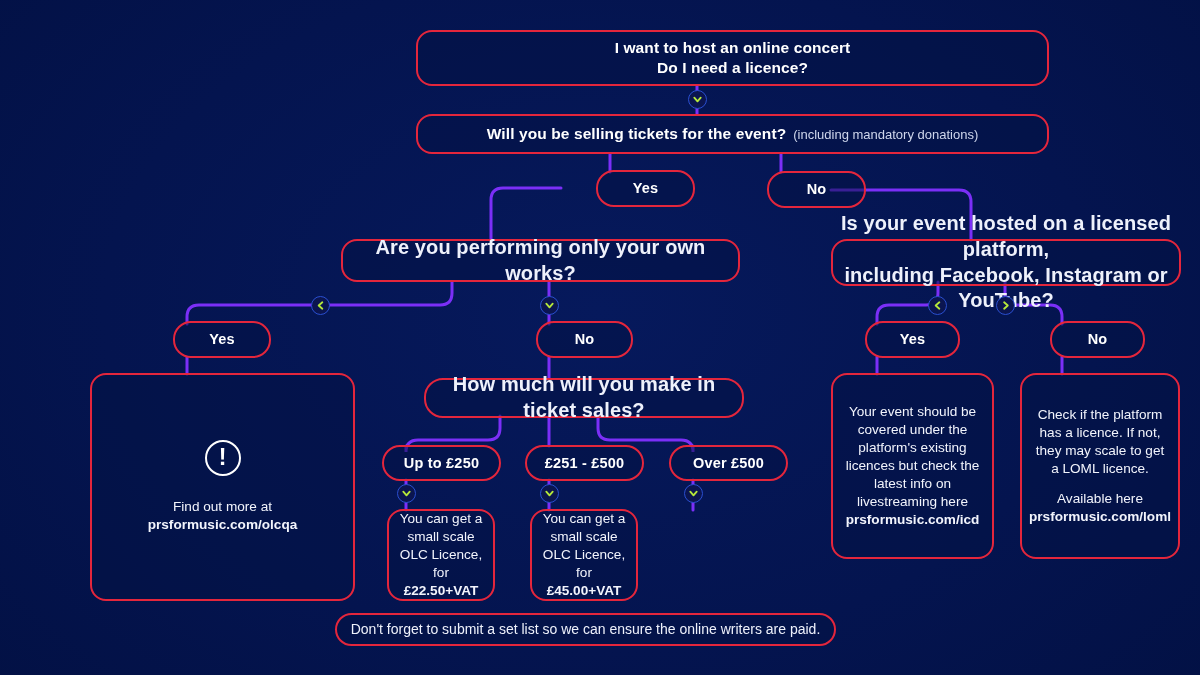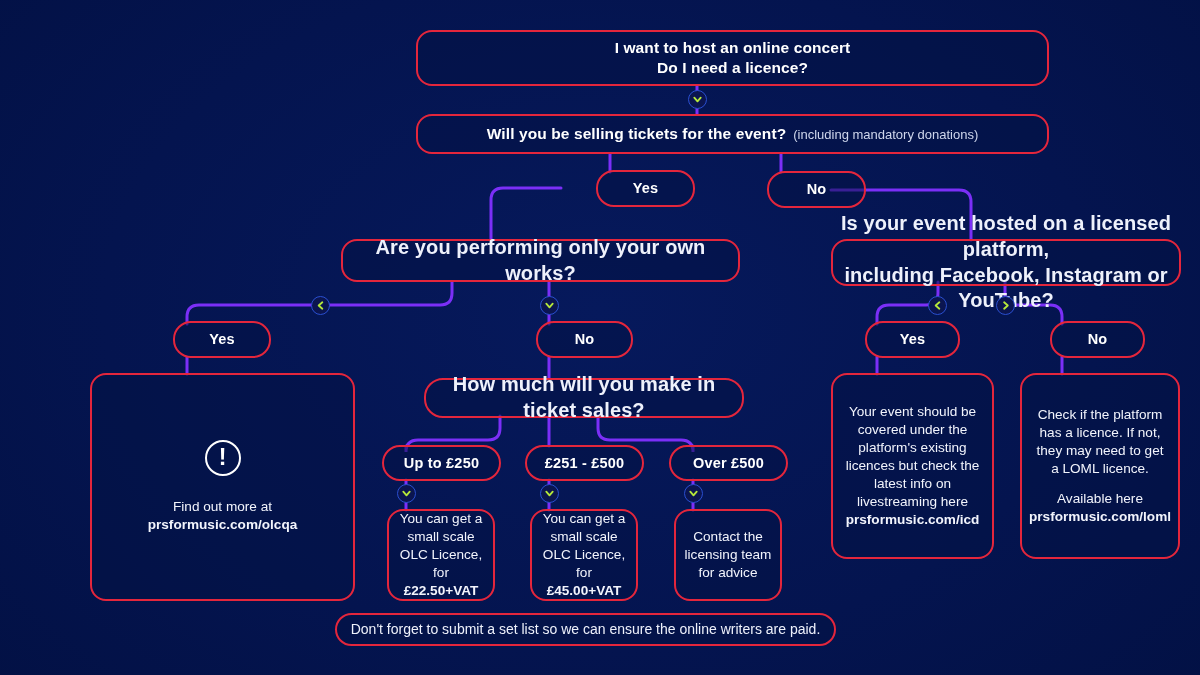--- a/index.html
+++ b/index.html
@@ -221,25 +221,20 @@
       <div class="t-body">You can get a small scale OLC Licence, for</div>
       <div class="t-body b">£22.50+VAT</div>
     </div>
   </div>
   <div class="node" style="left:495px; top:509px; width:108px; height:92px; padding:8px 8px;">
     <div class="col">
       <div class="t-body">You can get a small scale OLC Licence, for</div>
       <div class="t-body b">£45.00+VAT</div>
     </div>
   </div>
-  <div class="node" style="left:639px; top:509px; width:108px; height:92px; padding:8px 8px;">
-    <div class="col">
-      <div class="t-body">Contact the licensing team for advice</div>
-    </div>
-  </div>
 
   <div class="node" style="left:796px; top:239px; width:350px; height:47px;">
     <div class="col t-q">
       <div>Is your event hosted on a licensed platform,</div>
       <div>including Facebook, Instagram or YouTube?</div>
     </div>
   </div>
 
   <div class="node pill" style="left:830px; top:321px; width:95px; height:37px;">
     <span class="t-ans">Yes</span>
@@ -249,21 +244,21 @@
   </div>
 
   <div class="node" style="left:796px; top:373px; width:163px; height:186px; padding:12px 10px;">
     <div class="col">
       <div class="t-body">Your event should be covered under the platform's existing licences but check the latest info on livestreaming here</div>
       <div class="t-body b">prsformusic.com/icd</div>
     </div>
   </div>
   <div class="node" style="left:985px; top:373px; width:160px; height:186px; padding:12px 10px;">
     <div class="col">
-      <div class="t-body">Check if the platform has a licence. If not, they may need to get a LOML licence.</div>
+      <div class="t-body">Check if the platform has a licence. If not, they may scale to get a LOML licence.</div>
       <div class="gap"></div>
       <div class="t-body">Available here</div>
       <div class="t-body b">prsformusic.com/loml</div>
     </div>
   </div>
 
   <div class="node pill" style="left:300px; top:613px; width:501px; height:33px;">
     <span class="t-note">Don't forget to submit a set list so we can ensure the online writers are paid.</span>
   </div>
 

